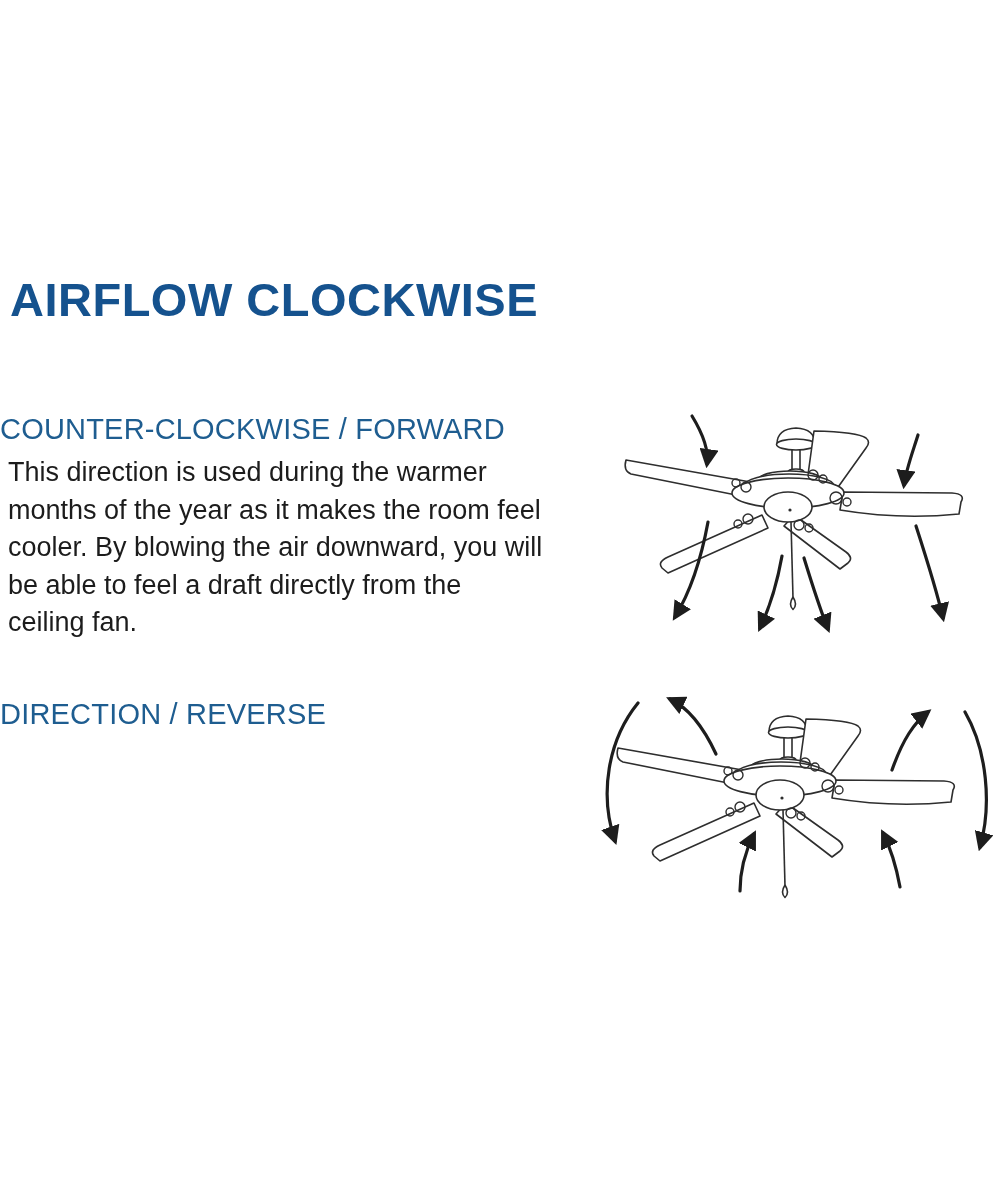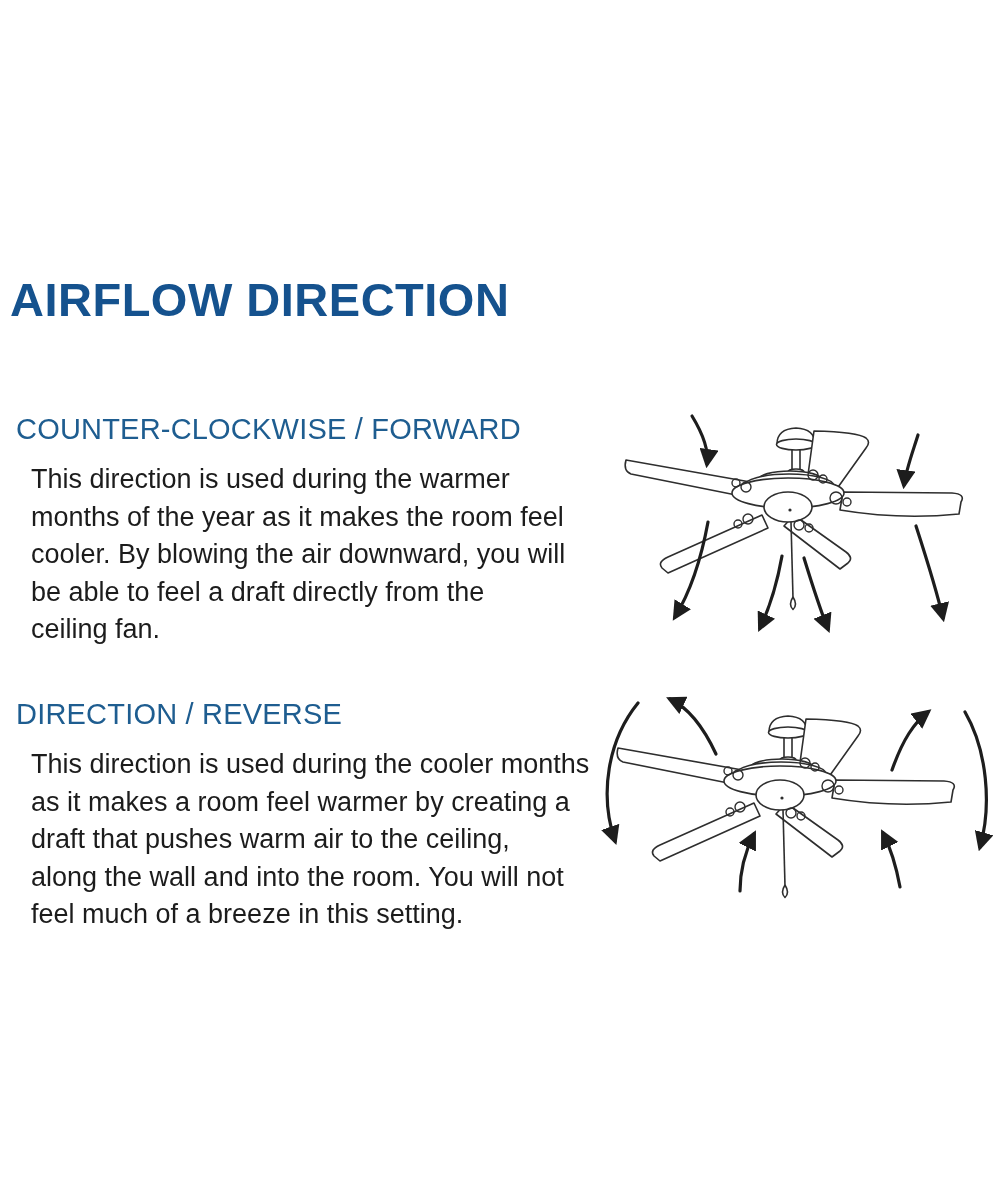--- a/index.html
+++ b/index.html
@@ -14,48 +14,48 @@
   .title {
     position: absolute;
     left: 10px;
     top: 272px;
     margin: 0;
     font-size: 47px;
     font-weight: 800;
     letter-spacing: 0.5px;
     color: #15528e;
   }
-  .sec { position: absolute; left: 16px; }
+  .sec { position: absolute; left: 0; }
   .sec-1 { top: 413px; width: 575px; }
   .sec-2 { top: 698px; width: 592px; }
   .sec h2 {
     margin: 0 0 5px 0;
     font-size: 29px;
     font-weight: 500;
     letter-spacing: 0.2px;
     color: #1e5d90;
   }
   .sec p {
-    margin: 15px;
+    margin: 8px;
     font-size: 27px;
     line-height: 37.5px;
     color: #1c1c1c;
     white-space: pre-line;
   }
   .fig { position: absolute; }
   .fig-1 { left: 600px; top: 398px; width: 400px; height: 260px; }
   .fig-2 { left: 588px; top: 676px; width: 412px; height: 274px; }
   svg { display: block; width: 100%; height: 100%; }
 </style>
 </head>
 <body>
 
 <div class="page">
 
-  <h1 class="title">AIRFLOW DIRECTION</h1>
+  <h1 class="title">AIRFLOW CLOCKWISE</h1>
 
   <section class="sec sec-1">
     <h2>COUNTER-CLOCKWISE / FORWARD</h2>
     <p>This direction is used during the warmer
 months of the year as it makes the room feel
 cooler. By blowing the air downward, you will
 be able to feel a draft directly from the
 ceiling fan.</p>
   </section>
 
@@ -113,25 +113,20 @@
         <path d="M108,124 C101,162 89,196 75,219" marker-end="url(#ah)"></path>
         <path d="M182,158 C177,186 169,211 160,230" marker-end="url(#ah)"></path>
         <path d="M204,160 C212,186 220,211 228,231" marker-end="url(#ah)"></path>
         <path d="M316,128 C327,162 337,194 343,220" marker-end="url(#ah)"></path>
       </g>
     </svg>
   </div>
 
   <section class="sec sec-2">
     <h2>DIRECTION / REVERSE</h2>
-    <p>This direction is used during the cooler months
-as it makes a room feel warmer by creating a
-draft that pushes warm air to the ceiling,
-along the wall and into the room. You will not
-feel much of a breeze in this setting.</p>
   </section>
 
   <div class="fig fig-2">
     <svg viewBox="0 0 412 274">
       <g>
         <use href="#fanbody" x="4" y="10"></use>
       </g>
       <g fill="none" stroke="#1d1d1d" stroke-width="3.2" stroke-linecap="round">
         <path d="M128,78 C114,48 99,31 82,23" marker-end="url(#ah)"></path>
         <path d="M50,27 C20,64 11,118 27,165" marker-end="url(#ah)"></path>

